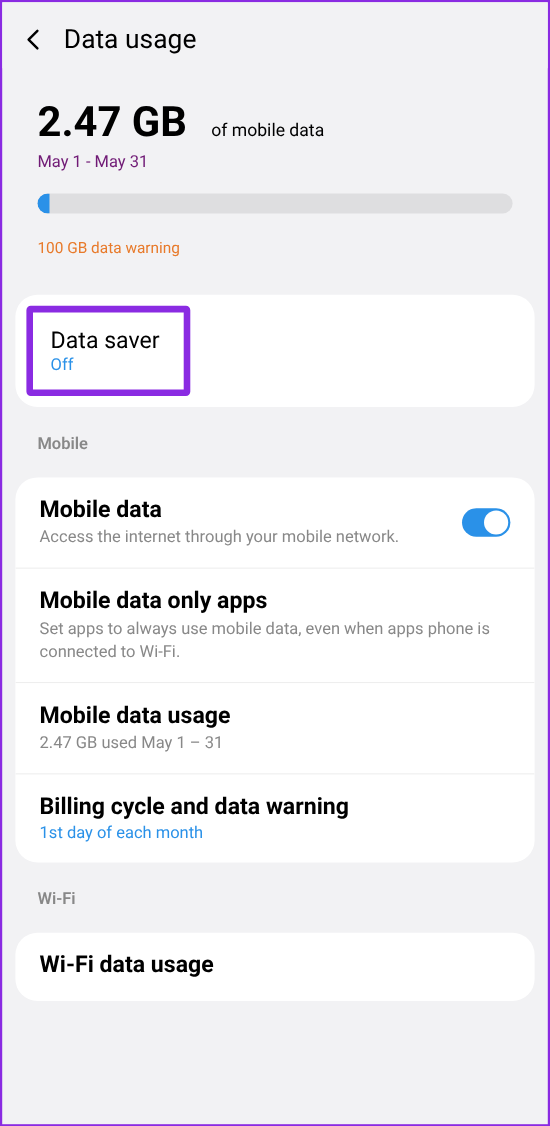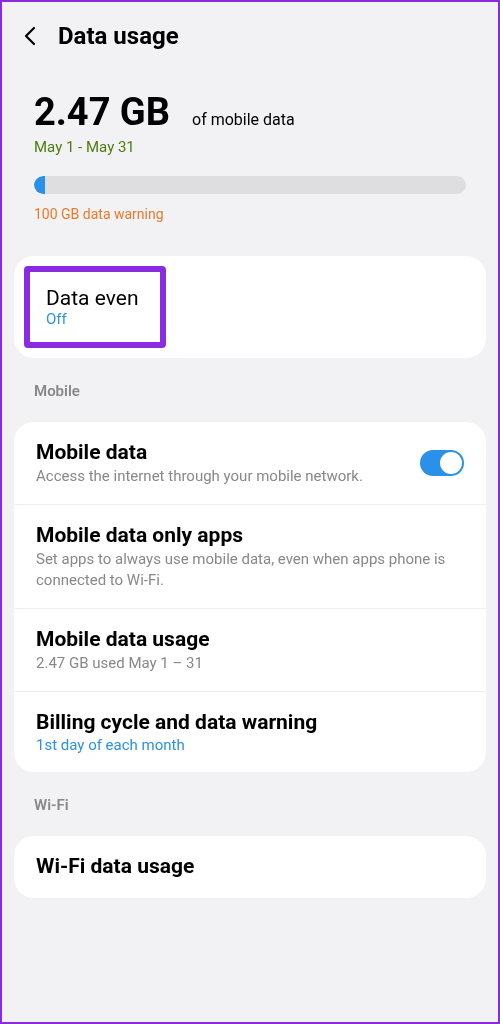--- a/index.html
+++ b/index.html
@@ -20,21 +20,21 @@
     .back-icon {
       width: 24px;
       height: 24px;
       margin-right: 16px;
       display: flex;
       align-items: center;
       justify-content: center;
     }
     .header-title {
       font-size: 24px;
-      font-weight: 700;
+      font-weight: 400;
       color: #000;
     }
     .usage-section {
       padding: 28px 32px 18px 32px;
     }
     .usage-amount {
       display: flex;
       align-items: baseline;
       gap: 22px;
     }
@@ -43,21 +43,21 @@
       font-weight: 700;
       color: #000;
     }
     .usage-label {
       font-size: 16px;
       font-weight: 400;
       color: #000;
     }
     .date-range {
       font-size: 15px;
-      color: #4d7c0f;
+      color: #701a75;
       margin-top: 4px;
     }
     .progress-bar {
       width: 100%;
       height: 18px;
       background: #dedee0;
       border-radius: 9px;
       margin-top: 20px;
       position: relative;
       overflow: hidden;
@@ -74,21 +74,21 @@
     .progress-labels {
       display: flex;
       justify-content: space-between;
       margin-top: 8px;
       font-size: 14px;
       color: #888;
     }
     .warning-text {
       color: #e87a2a;
       font-size: 14px;
-      margin-top: 12px;
+      margin-top: 24px;
     }
     .card {
       background: #fff;
       border-radius: 20px;
       margin: 16px 12px 0 12px;
       overflow: hidden;
     }
     .highlight-box {
       border: 6px solid #8a2be2;
       border-radius: 4px;
@@ -184,21 +184,21 @@
   <div class="date-range">May 1 - May 31</div>
   <div class="progress-bar">
     <div class="progress-fill"></div>
   </div>
   <div class="warning-text">100 GB data warning</div>
 </div>
 
 <div class="data-saver-card">
   <div class="highlight-box">
     <div class="data-saver-inner">
-      <div class="data-saver-title">Data even</div>
+      <div class="data-saver-title">Data saver</div>
       <div class="data-saver-status">Off</div>
     </div>
   </div>
 </div>
 
 <div class="section-label">Mobile</div>
 
 <div class="card">
   <div class="item item-row">
     <div class="item-text">

